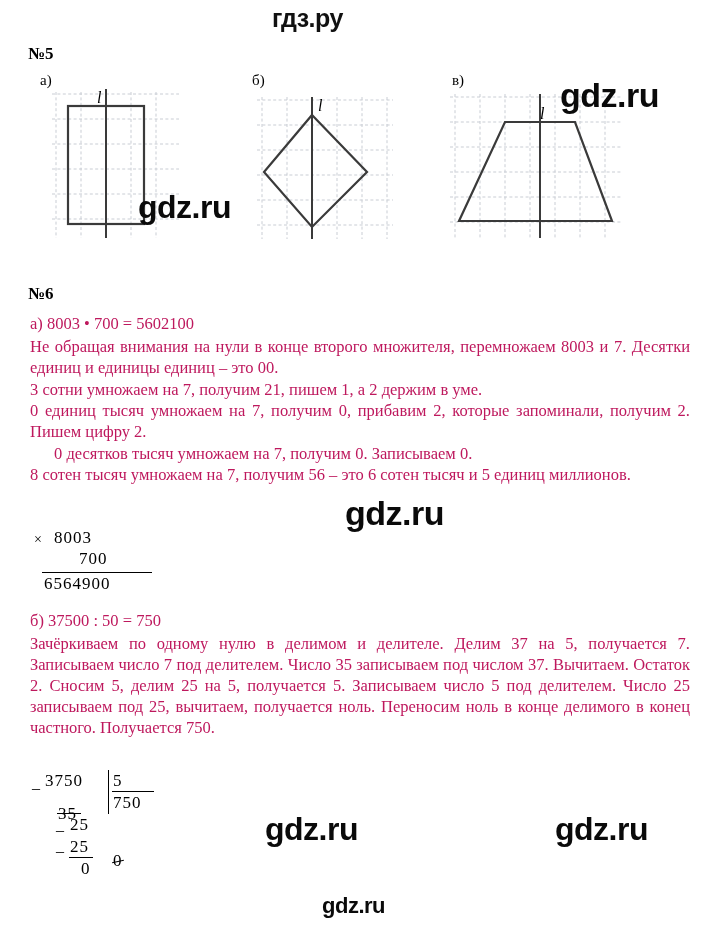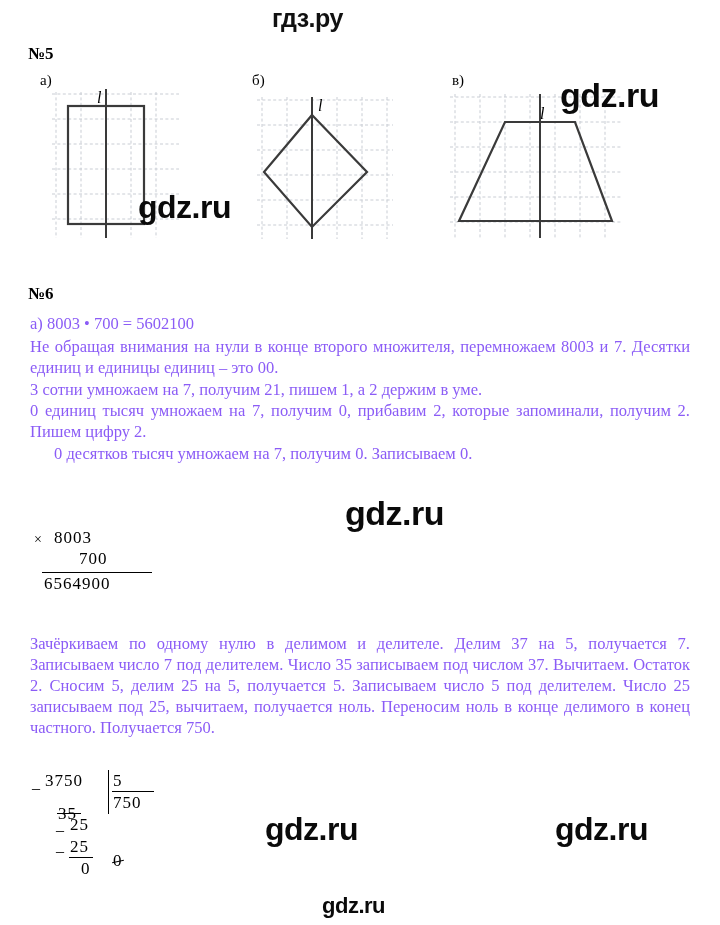--- a/index.html
+++ b/index.html
@@ -67,21 +67,21 @@
   .fig-box svg {
     display: block;
   }
 
   
   .para {
     position: absolute;
     font-size: 16.5px;
     line-height: 21px;
     text-align: justify;
-    color: #8b5cf6;
+    color: #be185d;
   }
   .para.nojust { text-align: left; }
 
   
   .calc {
     position: absolute;
     font-size: 17px;
     line-height: 20px;
     white-space: pre;
   }
@@ -204,29 +204,31 @@
   <div class="para nojust" style="left:30px; top:313px; width:660px;">а) 8003 • 700 = 5602100</div>
 
   <div class="para" style="left:30px; top:336px; width:660px;">Не обращая внимания на нули в конце второго множителя, перемножаем 8003 и 7. Десятки единиц и единицы единиц – это 00.</div>
 
   <div class="para nojust" style="left:30px; top:379px; width:660px;">3 сотни умножаем на 7, получим 21, пишем 1, а 2 держим в уме.</div>
 
   <div class="para" style="left:30px; top:400px; width:660px;">0 единиц тысяч умножаем на 7, получим 0, прибавим 2, которые запоминали, получим 2. Пишем цифру 2.</div>
 
   <div class="para nojust" style="left:30px; top:443px; width:660px;margin-left:24px;">0 десятков тысяч умножаем на 7, получим 0. Записываем 0.</div>
 
+  <div class="para" style="left:30px; top:464px; width:660px;">8 сотен тысяч умножаем на 7, получим 56 – это 6 сотен тысяч и 5 единиц миллионов.</div>
 
   <div class="calc" style="left:30px; top:528px; width:200px; height:70px;">
     <span class="mul-sign" style="left:4px; top:2px;">×</span>
     <span class="num" style="left:24px; top:0px;">8003</span>
     <span class="num" style="left:49px; top:21px;">700</span>
     <span class="rule" style="left:12px; top:44px; width:110px;"></span>
     <span class="num" style="left:14px; top:46px;">6564900</span>
   </div>
 
+  <div class="para nojust" style="left:30px; top:610px; width:660px;">б) 37500 : 50 = 750</div>
 
   <div class="para" style="left:30px; top:633px; width:660px;">Зачёркиваем по одному нулю в делимом и делителе. Делим 37 на 5, получается 7. Записываем число 7 под делителем. Число 35 записываем под числом 37. Вычитаем. Остаток 2. Сносим 5, делим 25 на 5, получается 5. Записываем число 5 под делителем. Число 25 записываем под 25, вычитаем, получается ноль. Переносим ноль в конце делимого в конец частного. Получается 750.</div>
 
   <div class="calc" style="left:28px; top:772px; width:220px; height:110px;">
 
     <span class="minus-mark" style="left:4px; top:1px;">_</span>
     <span class="num" style="left:17px; top:-1px;">3750</span>
     <span class="num struck" style="left:68px; top:-1px;">0</span>
 
     <span class="vline" style="left:80px; top:-2px; height:44px;"></span>

